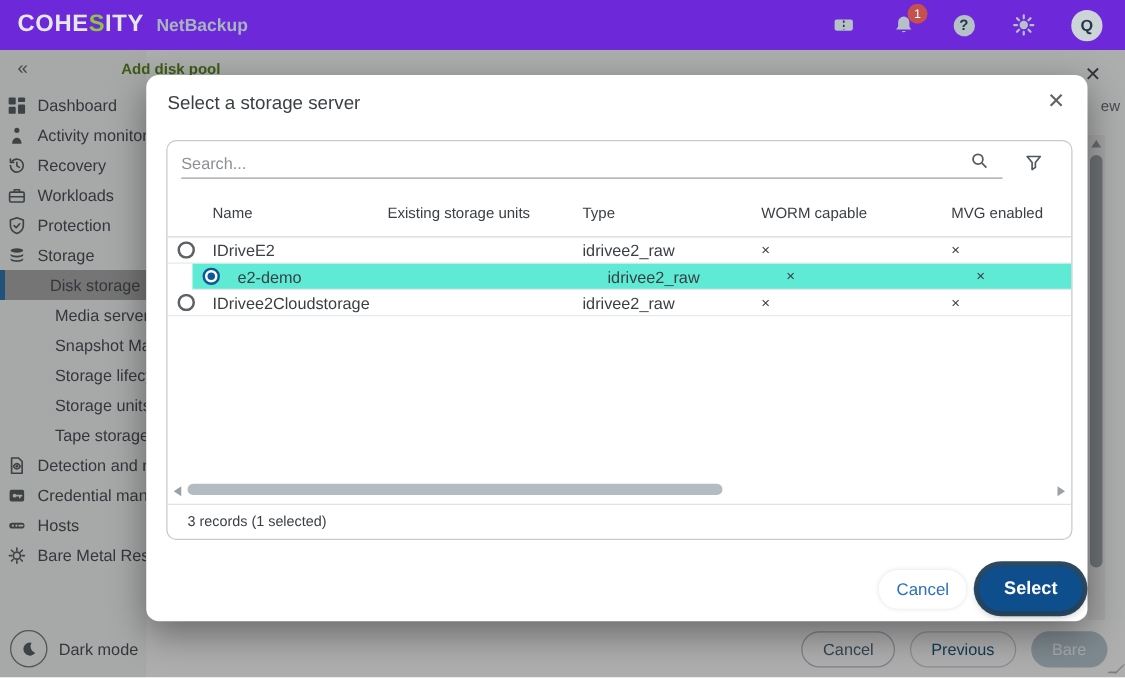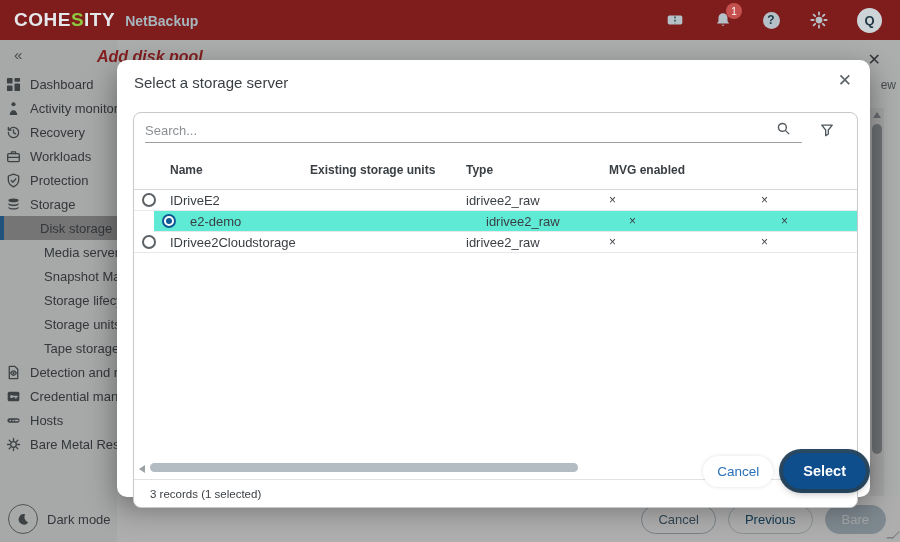--- a/index.html
+++ b/index.html
@@ -1,20 +1,20 @@
 <!DOCTYPE html>
 <html><head>
 <meta charset="utf-8">
 <style>
   * { margin:0; padding:0; box-sizing:border-box; }
   html,body { width:900px; height:542px; overflow:hidden; font-family:"Liberation Sans",sans-serif; background:#fff; }
   .stage { position:relative; width:900px; height:542px; overflow:hidden; }
 
   
-  .topbar { position:absolute; top:0; left:0; width:900px; height:40px; background:#7f1d1d; display:flex; align-items:center; padding:0 14px; z-index:40; }
+  .topbar { position:absolute; top:0; left:0; width:900px; height:40px; background:#6d28d9; display:flex; align-items:center; padding:0 14px; z-index:40; }
   .brand { display:flex; align-items:baseline; }
   .brand .cohe { font-size:19px; font-weight:bold; letter-spacing:.5px; color:#e4e8ea; }
   .brand .s-green { font-size:19px; font-weight:bold; letter-spacing:.5px; color:#8dc63f; }
   .brand .product { font-size:14px; font-weight:bold; color:#a7b6bd; margin-left:10px; }
   .topbar-right { margin-left:auto; display:flex; align-items:center; gap:28px; padding-right:4px; }
   .tb-icon { position:relative; width:20px; height:20px; display:flex; align-items:center; justify-content:center; color:#b6c1c7; cursor:pointer; }
   .tb-icon svg { display:block; }
   .badge { position:absolute; top:-7px; right:-9px; min-width:16px; height:16px; border-radius:8px; background:#c5514f; color:#fff; font-size:10px; display:flex; align-items:center; justify-content:center; padding:0 3px; }
   .help-circle { width:17px; height:17px; border-radius:50%; background:#b6c1c7; color:#1c3947; font-size:12px; font-weight:bold; display:flex; align-items:center; justify-content:center; }
   .avatar { width:25px; height:25px; border-radius:50%; background:#cdd4d8; color:#203945; font-size:13px; font-weight:bold; display:flex; align-items:center; justify-content:center; }
@@ -27,49 +27,49 @@
   .nav-item { height:24px; display:flex; align-items:center; padding-left:1px; gap:9px; white-space:nowrap; overflow:hidden; font-size:13px; color:#3d4349; cursor:pointer; border-left:4px solid transparent; }
   .nav-item .ic { width:16px; height:16px; flex:0 0 16px; display:flex; align-items:center; justify-content:center; }
   .nav-item.sub { padding-left:40px; }
   .nav-item.sel { background:#a3a3a3; border-left:4px solid #1f6cad; padding-left:13px; }
   .nav-item.sel.sub { padding-left:36px; }
   .darkmode { position:absolute; bottom:8px; left:8px; display:flex; align-items:center; gap:9px; font-size:13px; color:#3d4349; cursor:pointer; }
   .dm-circle { width:30px; height:30px; border-radius:50%; border:1px solid #6a7176; display:flex; align-items:center; justify-content:center; }
   svg.icn { stroke:#4b5358; fill:none; stroke-width:1.4; stroke-linecap:round; stroke-linejoin:round; }
   svg.icn .fl { fill:#4b5358; stroke:none; }
 
-  .bg-title { position:absolute; top:8px; left:97px; font-size:16px; font-weight:bold; color:#b91c1c;font-style:italic; }
+  .bg-title { position:absolute; top:8px; left:97px; font-size:12px; font-weight:bold; color:#4d7c0f; }
   .bg-close { position:absolute; top:10px; right:19px; font-size:16px; color:#3a3f44; cursor:pointer; }
   .bg-trunc { position:absolute; top:38px; right:4px; font-size:12px; color:#5a6166; }
   .vscroll { position:absolute; top:68px; right:16px; width:14px; height:424px; background:#efefef; }
   .vs-up { position:absolute; top:4px; left:3px; width:0; height:0; border-left:4px solid transparent; border-right:4px solid transparent; border-bottom:6px solid #8f969c; }
   .vs-thumb { position:absolute; top:16px; left:2px; width:10px; height:330px; border-radius:5px; background:#9aa0a5; }
   .vs-down { position:absolute; bottom:18px; left:3px; width:0; height:0; border-left:4px solid transparent; border-right:4px solid transparent; border-top:6px solid #8f969c; }
   .bg-footer { position:absolute; bottom:0; left:117px; right:0; height:46px; background:#fdfdfd; display:flex; align-items:center; justify-content:flex-end; gap:12px; padding-right:14px; }
   .btn { border-radius:16px; font-size:13px; padding:6px 16px; cursor:pointer; border:1px solid transparent; background:transparent; font-family:inherit; }
   .btn.outline-dark { border-color:#a9b7c2; color:#3c5a70; background:#fdfdfd; }
   .btn.outline-dis { border-color:#c2ccd3; color:#0c4a6e; background:#fdfdfd; }
   .btn.fill-dis { background:#b2c3cf; color:#f2f6f8; border-color:#b2c3cf; }
   .resize-handle { position:absolute; right:2px; bottom:2px; width:10px; height:10px; border-right:2px solid #9aa0a5; border-bottom:2px solid #9aa0a5; transform:skew(-45deg) scale(.7); opacity:.8; }
 
   
   .overlay { position:absolute; top:40px; left:0; width:900px; height:502px; background:rgba(38,38,38,.37); z-index:10; }
 
   
   .modal { position:absolute; left:117px; top:60px; width:753px; height:437px; background:#fff; border-radius:10px; box-shadow:0 10px 30px rgba(0,0,0,.4); z-index:20; }
   .m-title { position:absolute; top:14px; left:17px; font-size:15px; color:#3a3f44; }
   .m-close { position:absolute; top:10px; right:18px; font-size:17px; color:#5f6469; cursor:pointer; }
-  .m-box { position:absolute; top:52px; left:16px; width:725px; height:396px; border:1px solid #c7cacc; border-radius:8px; display:flex; flex-direction:column; overflow:hidden; background:#fff; }
+  .m-box { position:absolute; top:52px; left:16px; width:725px; height:320px; border:1px solid #c7cacc; border-radius:8px; display:flex; flex-direction:column; overflow:hidden; background:#fff; }
   .search-row { height:37px; flex:0 0 37px; position:relative; }
   .search-input { position:absolute; left:11px; top:6px; width:657px; height:24px; border:none; outline:none; border-bottom:1px solid #9aa0a4; font-size:13px; color:#3a3f44; font-family:inherit; background:transparent; padding-right:26px; }
   .search-input::placeholder { color:#8b9094; }
   .search-ic { position:absolute; right:66px; top:8px; cursor:pointer; }
   .filter-ic { position:absolute; right:23px; top:10px; cursor:pointer; }
   .grid-row { display:grid; grid-template-columns:30px 140px 156px 143px 152px 1fr; align-items:center; }
-  .thead { height:40px; flex:0 0 40px; border-bottom:1px solid #d5d8da; font-size:12px; font-weight:bold; color:#3a3f44; }
+  .thead { height:40px; flex:0 0 40px; border-bottom:1px solid #d5d8da; font-size:12px; font-weight:normal; color:#3a3f44; }
   .thead > div { padding-left:6px; }
   .trow { height:21px; flex:0 0 21px; border-bottom:1px solid #e7e9ea; font-size:13px; color:#3a3f44; cursor:pointer; }
   .trow > div { padding-left:6px; overflow:hidden; white-space:nowrap; }
   .trow.sel { background:#5eead4;margin-left:20px; }
   .radio-cell { display:flex; justify-content:center; padding-left:0 !important; }
   .radio { width:14px; height:14px; border-radius:50%; border:2px solid #5c6166; background:#fff; position:relative; }
   .trow.sel .radio { border-color:#0f5795; }
   .radio.on::after { content:""; position:absolute; left:2px; top:2px; width:6px; height:6px; border-radius:50%; background:#0f5795; }
   .xmark { font-size:12px; }
   .spacer { flex:1 1 auto; }
@@ -289,20 +289,21 @@
               <path d="M2 2.5h12L9.5 8v4.5l-3 2V8z"></path>
             </svg>
         </span>
       </div>
 
       <div class="grid-row thead">
         <div></div>
         <div>Name</div>
         <div>Existing storage units</div>
         <div>Type</div>
+        <div>WORM capable</div>
         <div>MVG enabled</div>
       </div>
 
       <div class="grid-row trow">
         <div class="radio-cell">
             <span class="radio"></span>
           </div>
         <div>IDriveE2</div>
         <div></div>
         <div>idrivee2_raw</div>

